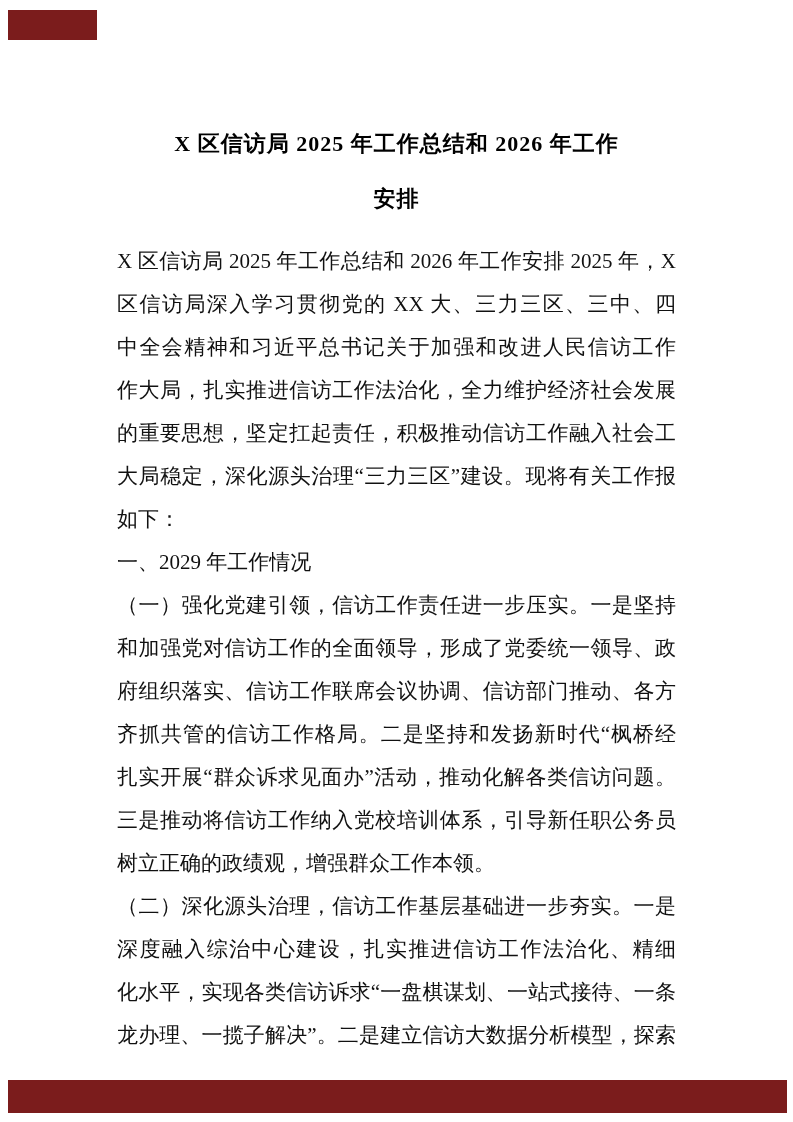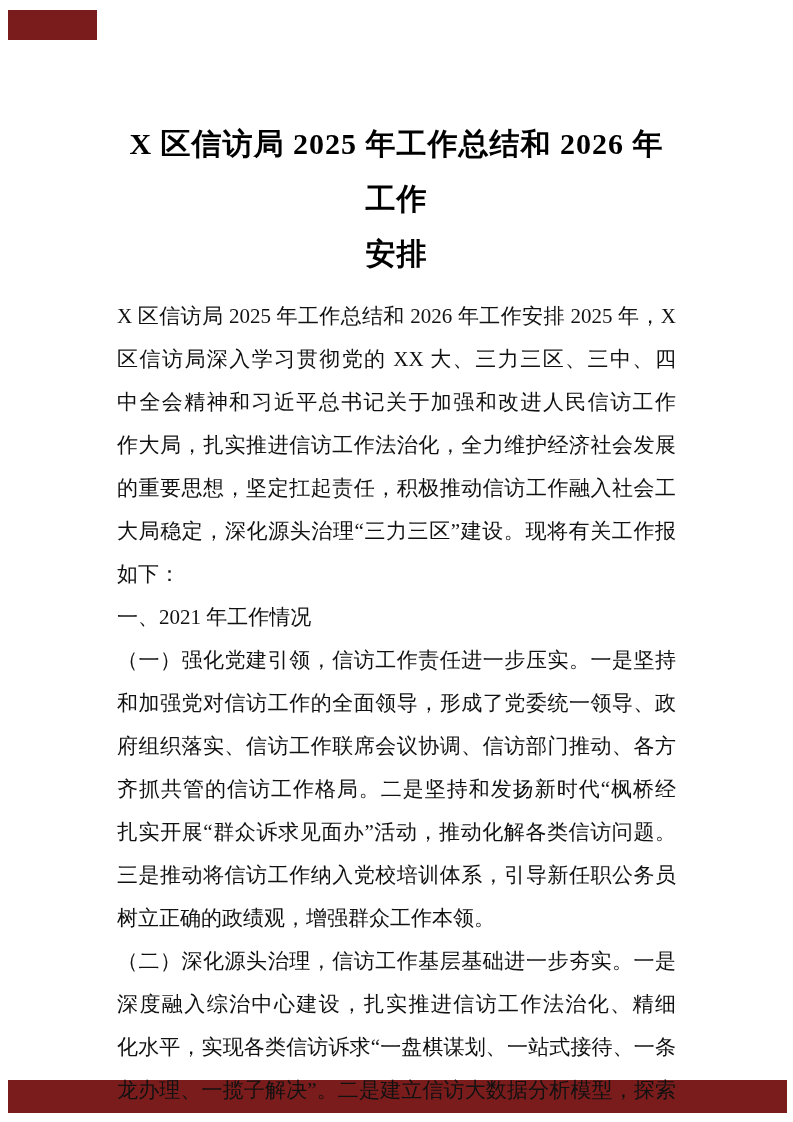--- a/index.html
+++ b/index.html
@@ -34,21 +34,21 @@
   .doc {
     position: absolute;
     left: 117px;
     top: 0;
     width: 559px;
   }
   .title {
     margin: 0;
     padding-top: 116px;
     text-align: center;
-    font-size: 30px;
+    font-size: 22px;
     font-weight: bold;
     color: #000000;
   }
   .title-line {
     line-height: 55px;
     letter-spacing: 1px;
   }
   .doc-body {
     margin-top: 14px;
     font-size: 21px;
@@ -78,21 +78,21 @@
       <div class="title-line">安排</div>
     </h1>
   <div class="doc-body">
       <div class="line">X 区信访局 2025 年工作总结和 2026 年工作安排 2025 年，X</div>
       <div class="line">区信访局深入学习贯彻党的 XX 大、三力三区、三中、四</div>
       <div class="line">中全会精神和习近平总书记关于加强和改进人民信访工作</div>
       <div class="line">作大局，扎实推进信访工作法治化，全力维护经济社会发展</div>
       <div class="line">的重要思想，坚定扛起责任，积极推动信访工作融入社会工</div>
       <div class="line">大局稳定，深化源头治理“三力三区”建设。现将有关工作报告</div>
       <div class="line left">如下：</div>
-      <div class="line left">一、2021 年工作情况</div>
+      <div class="line left">一、2029 年工作情况</div>
       <div class="line">（一）强化党建引领，信访工作责任进一步压实。一是坚持</div>
       <div class="line">和加强党对信访工作的全面领导，形成了党委统一领导、政</div>
       <div class="line">府组织落实、信访工作联席会议协调、信访部门推动、各方</div>
       <div class="line">齐抓共管的信访工作格局。二是坚持和发扬新时代“枫桥经验”。</div>
       <div class="line">扎实开展“群众诉求见面办”活动，推动化解各类信访问题。</div>
       <div class="line">三是推动将信访工作纳入党校培训体系，引导新任职公务员</div>
       <div class="line left">树立正确的政绩观，增强群众工作本领。</div>
       <div class="line">（二）深化源头治理，信访工作基层基础进一步夯实。一是</div>
       <div class="line">深度融入综治中心建设，扎实推进信访工作法治化、精细</div>
       <div class="line">化水平，实现各类信访诉求“一盘棋谋划、一站式接待、一条</div>

